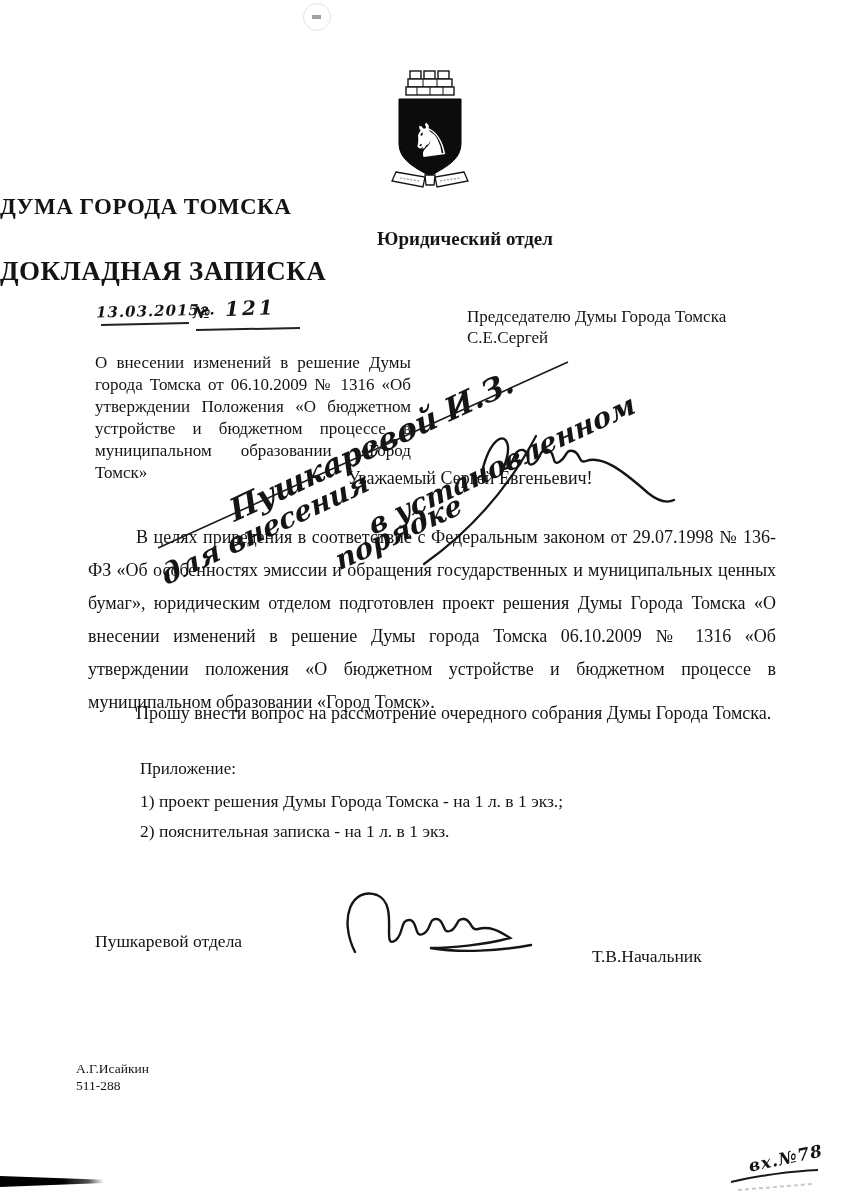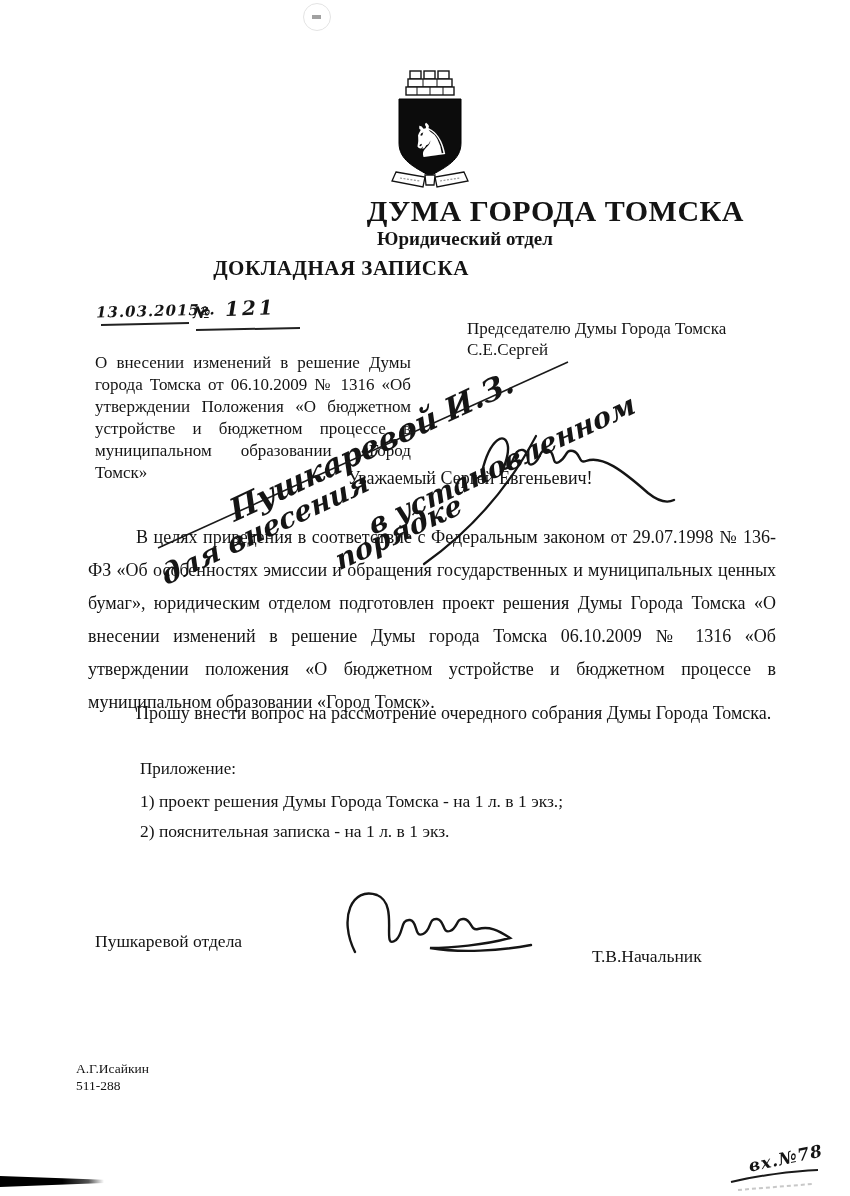--- a/index.html
+++ b/index.html
@@ -6,32 +6,32 @@
   .page{
     position:relative;
     width:850px;height:1196px;
     background:#ffffff;
     overflow:hidden;
     font-family:"Liberation Serif","DejaVu Serif",serif;
     color:#141414;
   }
   .abs{position:absolute;}
   
-  .org-name{top:194px;left:0;width:744px;text-align:right;font-size:30px;font-weight:bold;letter-spacing:.5px;}
+  .org-name{top:194px;left:0;width:744px;text-align:left;font-size:23px;font-weight:bold;letter-spacing:.5px;}
   .dept-name{top:228px;left:0;width:850px;text-align:center;font-size:19px;font-weight:bold;margin-left:40px;}
-  .doc-type{top:256px;left:0;width:682px;text-align:center;font-size:21px;font-weight:bold;letter-spacing:.5px;}
+  .doc-type{top:256px;left:0;width:682px;font-size:27px;font-weight:bold;letter-spacing:.5px;}
   
   .hw{font-family:"DejaVu Serif",serif;font-style:italic;font-weight:bold;color:#151515;white-space:nowrap;}
   .reg-date{top:302px;left:96px;font-size:15px;transform:rotate(-1.5deg);letter-spacing:1px;}
   .reg-no{top:303px;left:193px;font-size:16px;}
   .reg-num{top:296px;left:225px;font-size:20px;transform:rotate(-2deg);letter-spacing:3px;}
   .reg-u1{top:323px;left:101px;width:88px;height:2px;background:#222;transform:rotate(-1.2deg);}
   .reg-u2{top:328px;left:196px;width:104px;height:2px;background:#222;transform:rotate(-1deg);}
   
-  .addressee{top:318px;left:467px;font-size:17px;line-height:21px;width:320px;}
+  .addressee{top:306px;left:467px;font-size:17px;line-height:21px;width:320px;}
   
   .subject{top:352px;left:95px;width:316px;font-size:17px;line-height:22px;text-align:justify;}
   
   .res1{top:428px;left:216px;font-size:31px;transform:rotate(-25deg) skewX(-6deg);}
   .res2{top:512px;left:152px;font-size:28px;transform:rotate(-25deg) skewX(-6deg);}
   .res3{top:448px;left:356px;font-size:28px;transform:rotate(-25deg) skewX(-6deg);}
   .res4{top:516px;left:330px;font-size:28px;transform:rotate(-25deg) skewX(-6deg);}
   
   .salutation{top:468px;left:0;width:940px;text-align:center;font-size:18px;}
   .body-par{margin:0;font-size:18px;line-height:33px;text-align:justify;text-indent:48px;width:688px;left:88px;}

